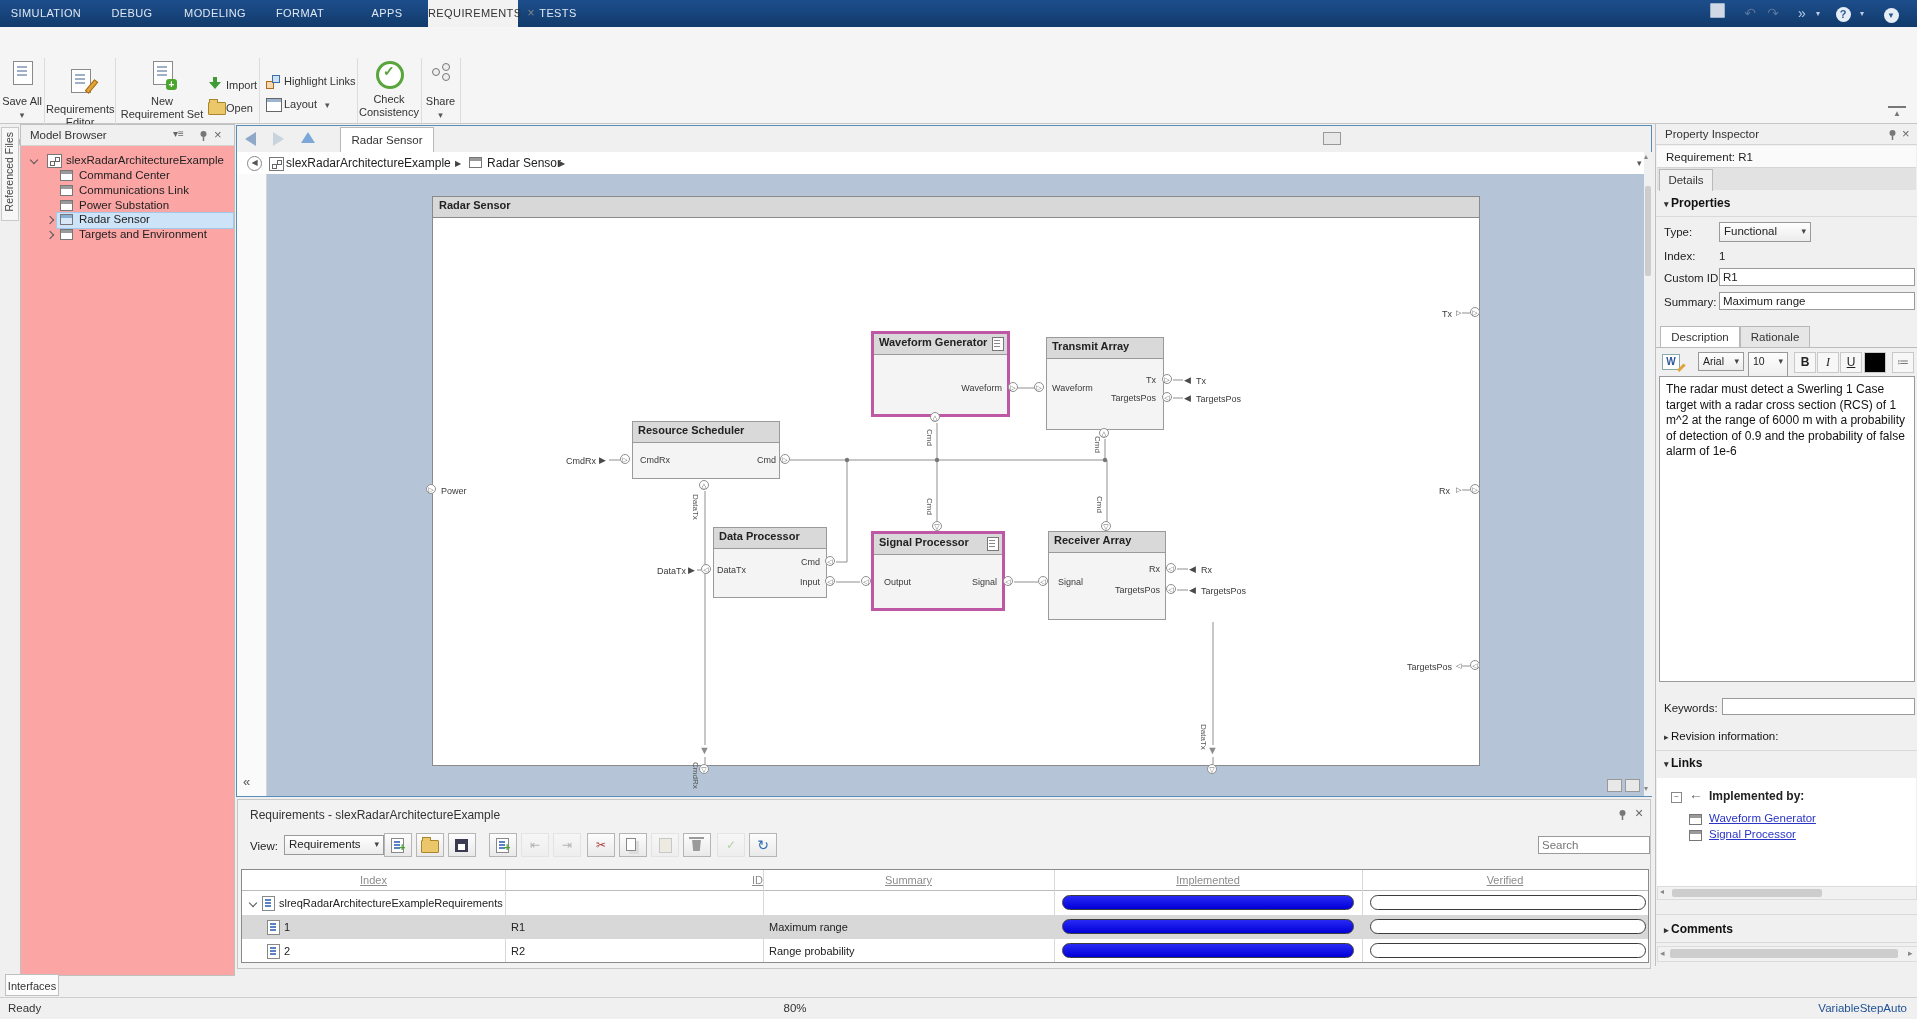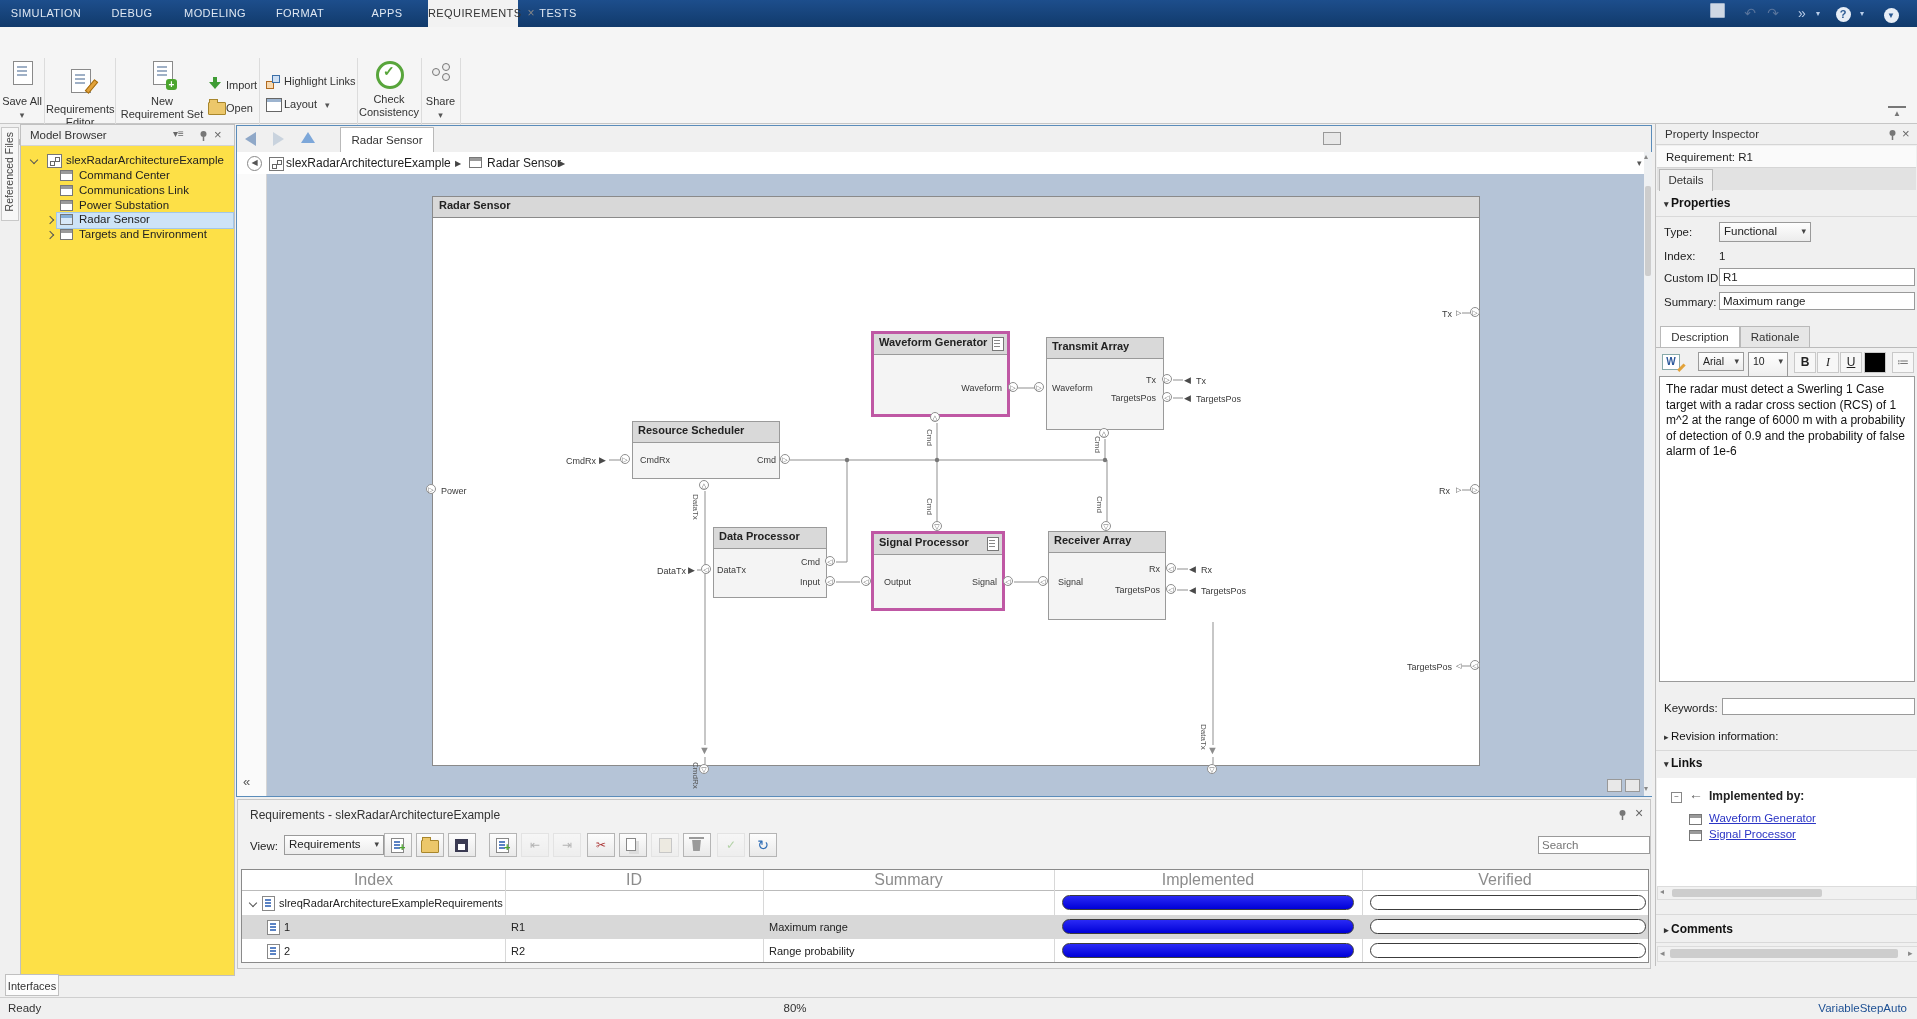--- a/index.html
+++ b/index.html
@@ -44,21 +44,21 @@
   .hlico::before{content:"";position:absolute;left:0;top:6px;width:6px;height:6px;border:1px solid #b06a20;background:#f7d9b0;}
   .hlico::after{content:"";position:absolute;right:0;top:0;width:6px;height:6px;border:1px solid #3c6fa8;background:#cfe0f4;}
   .layico{position:absolute;width:14px;height:12px;border:1px solid #666;background:#fff;}
   .layico::before{content:"";position:absolute;left:0;top:0;width:100%;height:3px;background:#9db4cf;}
   .shico{position:absolute;width:18px;height:18px;}
   .shico i{position:absolute;width:6px;height:6px;border:1.5px solid #777;border-radius:50%;background:#eee;}
   .collapsebtn{position:absolute;width:18px;height:14px;border-top:2px solid #777;color:#777;font-size:8px;
         text-align:center;line-height:12px;}
 
   
-  .panel{position:absolute;background:#fde047;border:1px solid #c0c0c0;}
+  .panel{position:absolute;background:#fca5a5;border:1px solid #c0c0c0;}
   .phead{position:absolute;left:0;top:0;right:0;height:20px;background:#f0f0f0;border-bottom:1px solid #d5d5d5;
         font-size:11.5px;color:#333;line-height:20px;padding-left:9px;}
   .pico{position:absolute;top:3px;color:#666;font-size:11px;}
   .vert{writing-mode:vertical-rl;transform:rotate(180deg);font-size:10.5px;color:#444;}
 
   
   .trow{position:absolute;height:15px;line-height:15px;font-size:11.5px;color:#222;white-space:nowrap;}
   .chev{position:absolute;width:5px;height:5px;border-right:1.6px solid #555;border-bottom:1.6px solid #555;}
   .chev.d{transform:rotate(45deg);}
   .chev.rgt{transform:rotate(-45deg);}
@@ -125,21 +125,21 @@
   
   .rqico{position:absolute;top:3px;width:26px;height:22px;border:1px solid #b5b5b5;background:linear-gradient(#fdfdfd,#e9e9e9);
         font-size:12px;text-align:center;line-height:22px;color:#555;}
   .rqico.dis{opacity:.40;border-color:#cfcfcf;}
   .reqdoc{position:absolute;width:11px;height:13px;border:1px solid #888;background:#fff;}
   .reqdoc::before{content:"";position:absolute;left:2px;top:2px;width:6px;height:1.5px;background:#5b83c4;
         box-shadow:0 3px 0 #5b83c4,0 6px 0 #5b83c4;}
   .bar{position:absolute;height:15px;border:1.5px solid #3c3c3c;border-radius:8px;box-sizing:border-box;}
   .bar.full{background:linear-gradient(#2a2af5,#0000d8);}
   .bar.empty{background:#fff;}
-  .hcell{position:absolute;font-size:16px;color:#8c8c8c;text-align:center;line-height:20px;}
+  .hcell{position:absolute;font-size:11px;color:#8c8c8c;text-align:center;line-height:20px;text-decoration:underline;}
   .tcell{position:absolute;font-size:11px;color:#222;line-height:24px;white-space:nowrap;}
 
   
   .pilab{position:absolute;font-size:11.5px;color:#222;white-space:nowrap;}
   .sech{position:absolute;font-size:12px;font-weight:bold;color:#111;white-space:nowrap;}
   .sech::before{content:"▾ ";font-size:9px;color:#333;}
   .sech.clps::before{content:"▸ ";}
   .inp{position:absolute;border:1px solid #9a9a9a;background:#fff;font-family:"Liberation Sans",sans-serif;
         font-size:11.5px;padding:1px 3px;box-sizing:border-box;color:#222;}
   .selbox{position:absolute;border:1px solid #9a9a9a;background:linear-gradient(#fefefe,#ececec);font-size:11.5px;
@@ -518,21 +518,21 @@
         <span class="abs" style="left:5px;top:3px;width:15px;height:2px;background:#9a9a9a;"></span>
       </div>
     <div class="rqico dis" style="left:479px;top:33px;color:#58a53b;">✓</div>
     <div class="rqico" style="left:511px;top:33px;color:#2f6db5;font-size:14px;">↻</div>
 
     <input class="inp" style="left: 1300px; top: 36px; width: 112px; height: 18px;" placeholder="Search">
 
     <div class="abs" style="left:3px;top:69px;width:1408px;height:94px;background:#fff;border:1px solid #8a8a8a;box-sizing:border-box;">
 
       <div class="hcell" style="left:0;top:0;width:263px;">Index</div>
-      <div class="hcell" style="left:263px;top:0;width:258px;">ID</div>
+      <div class="hcell" style="left:263px;top:0;width:258px;text-align:right;">ID</div>
       <div class="hcell" style="left:521px;top:0;width:291px;">Summary</div>
       <div class="hcell" style="left:812px;top:0;width:308px;">Implemented</div>
       <div class="hcell" style="left:1120px;top:0;width:286px;">Verified</div>
       <div class="abs" style="left:0;top:20px;width:1406px;height:1px;background:#bbb;"></div>
       <div class="abs" style="left:263px;top:0;width:1px;height:92px;background:#d8d8d8;"></div>
       <div class="abs" style="left:521px;top:0;width:1px;height:92px;background:#d8d8d8;"></div>
       <div class="abs" style="left:812px;top:0;width:1px;height:92px;background:#d8d8d8;"></div>
       <div class="abs" style="left:1120px;top:0;width:1px;height:92px;background:#d8d8d8;"></div>
 
       <div class="abs" style="left:0;top:21px;width:1406px;height:24px;">

